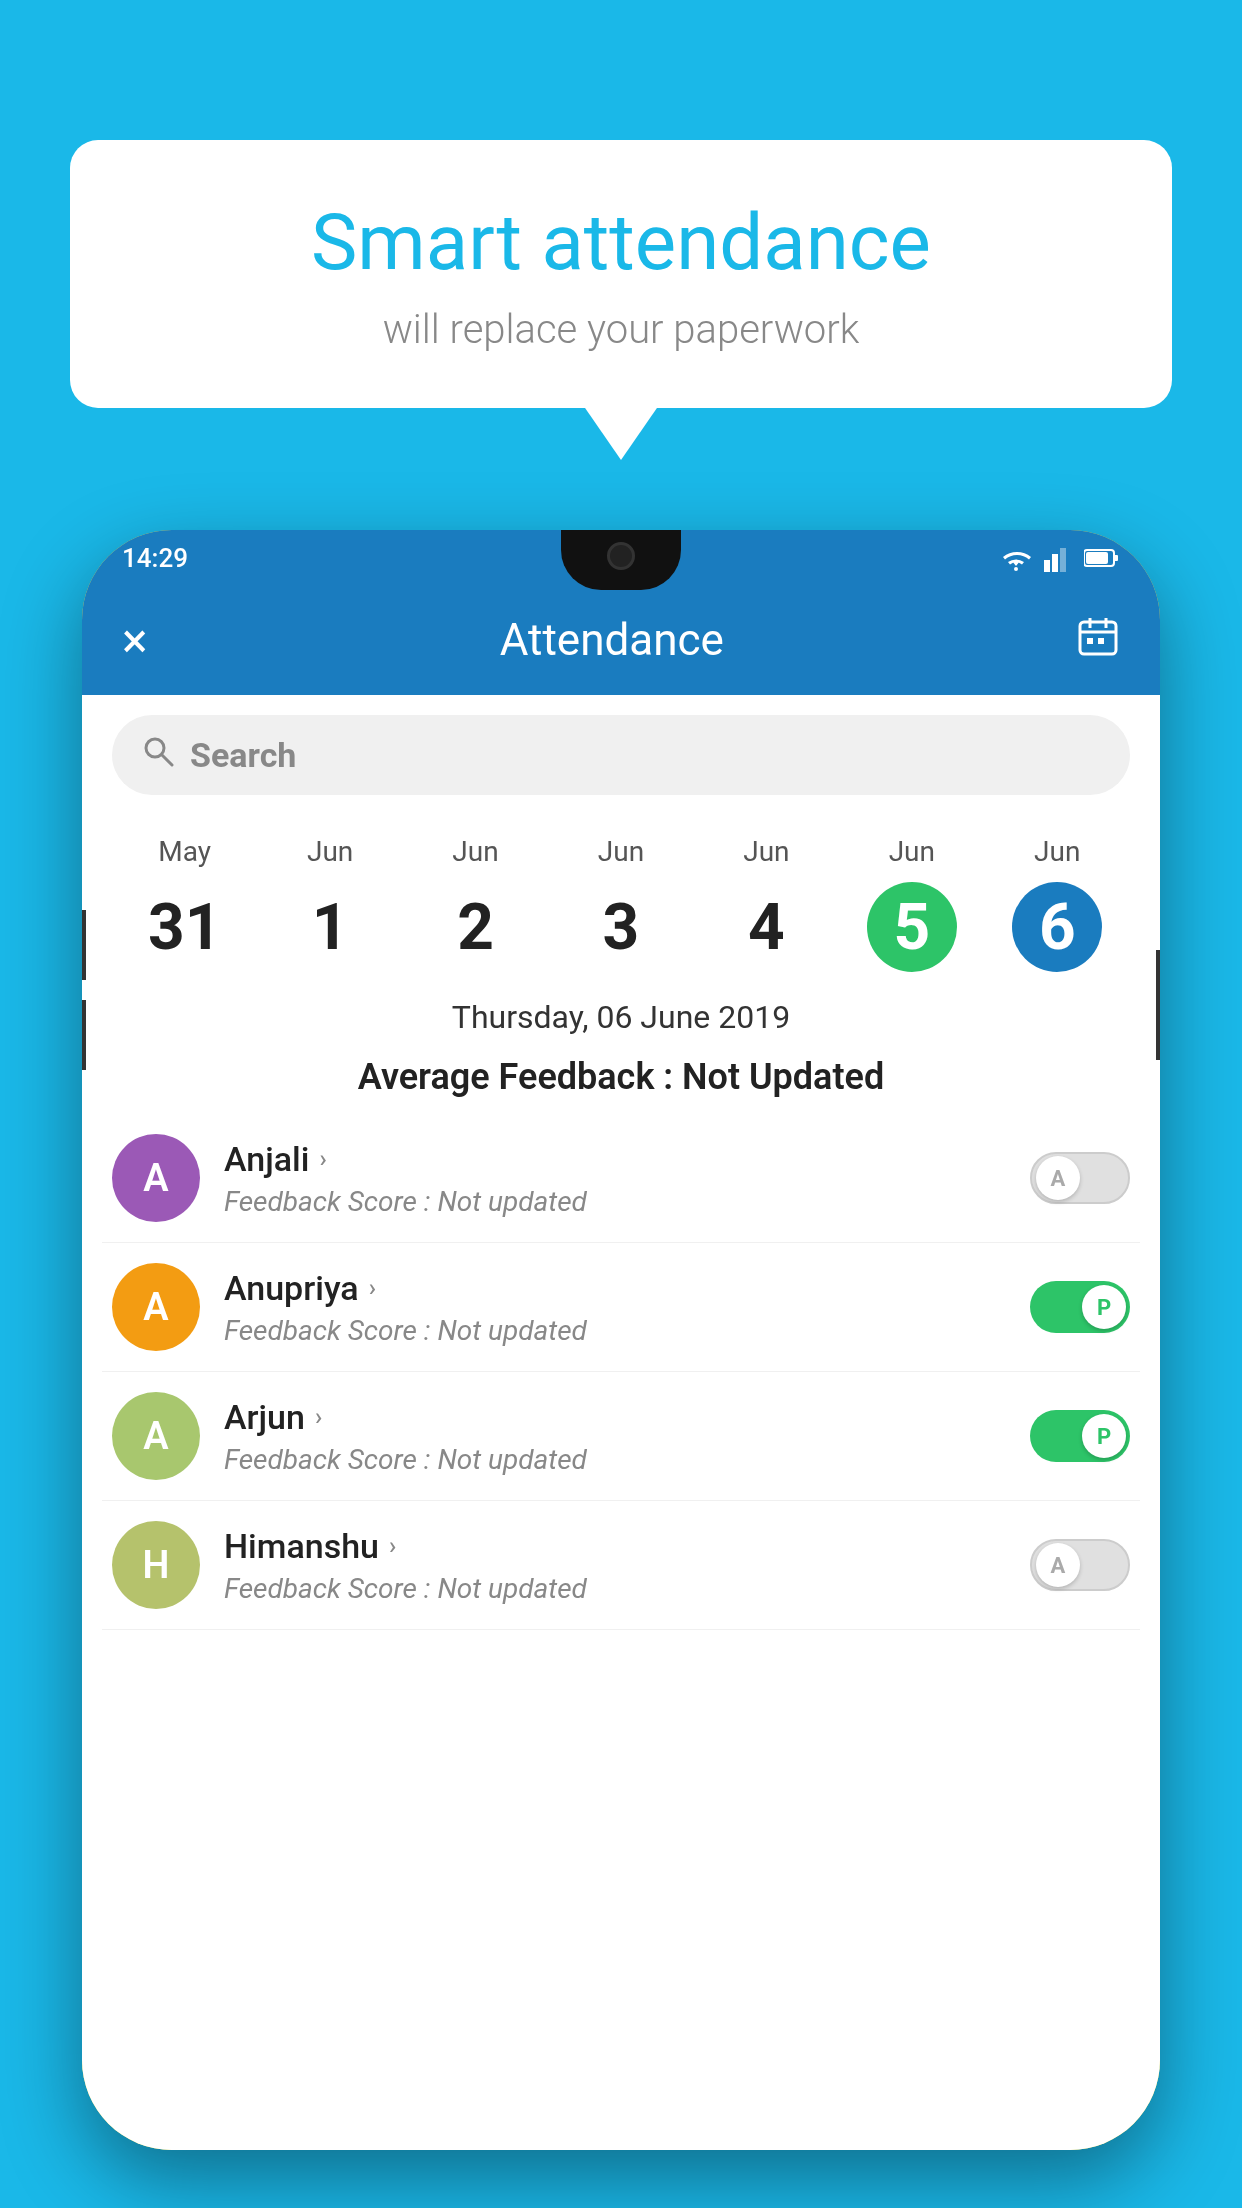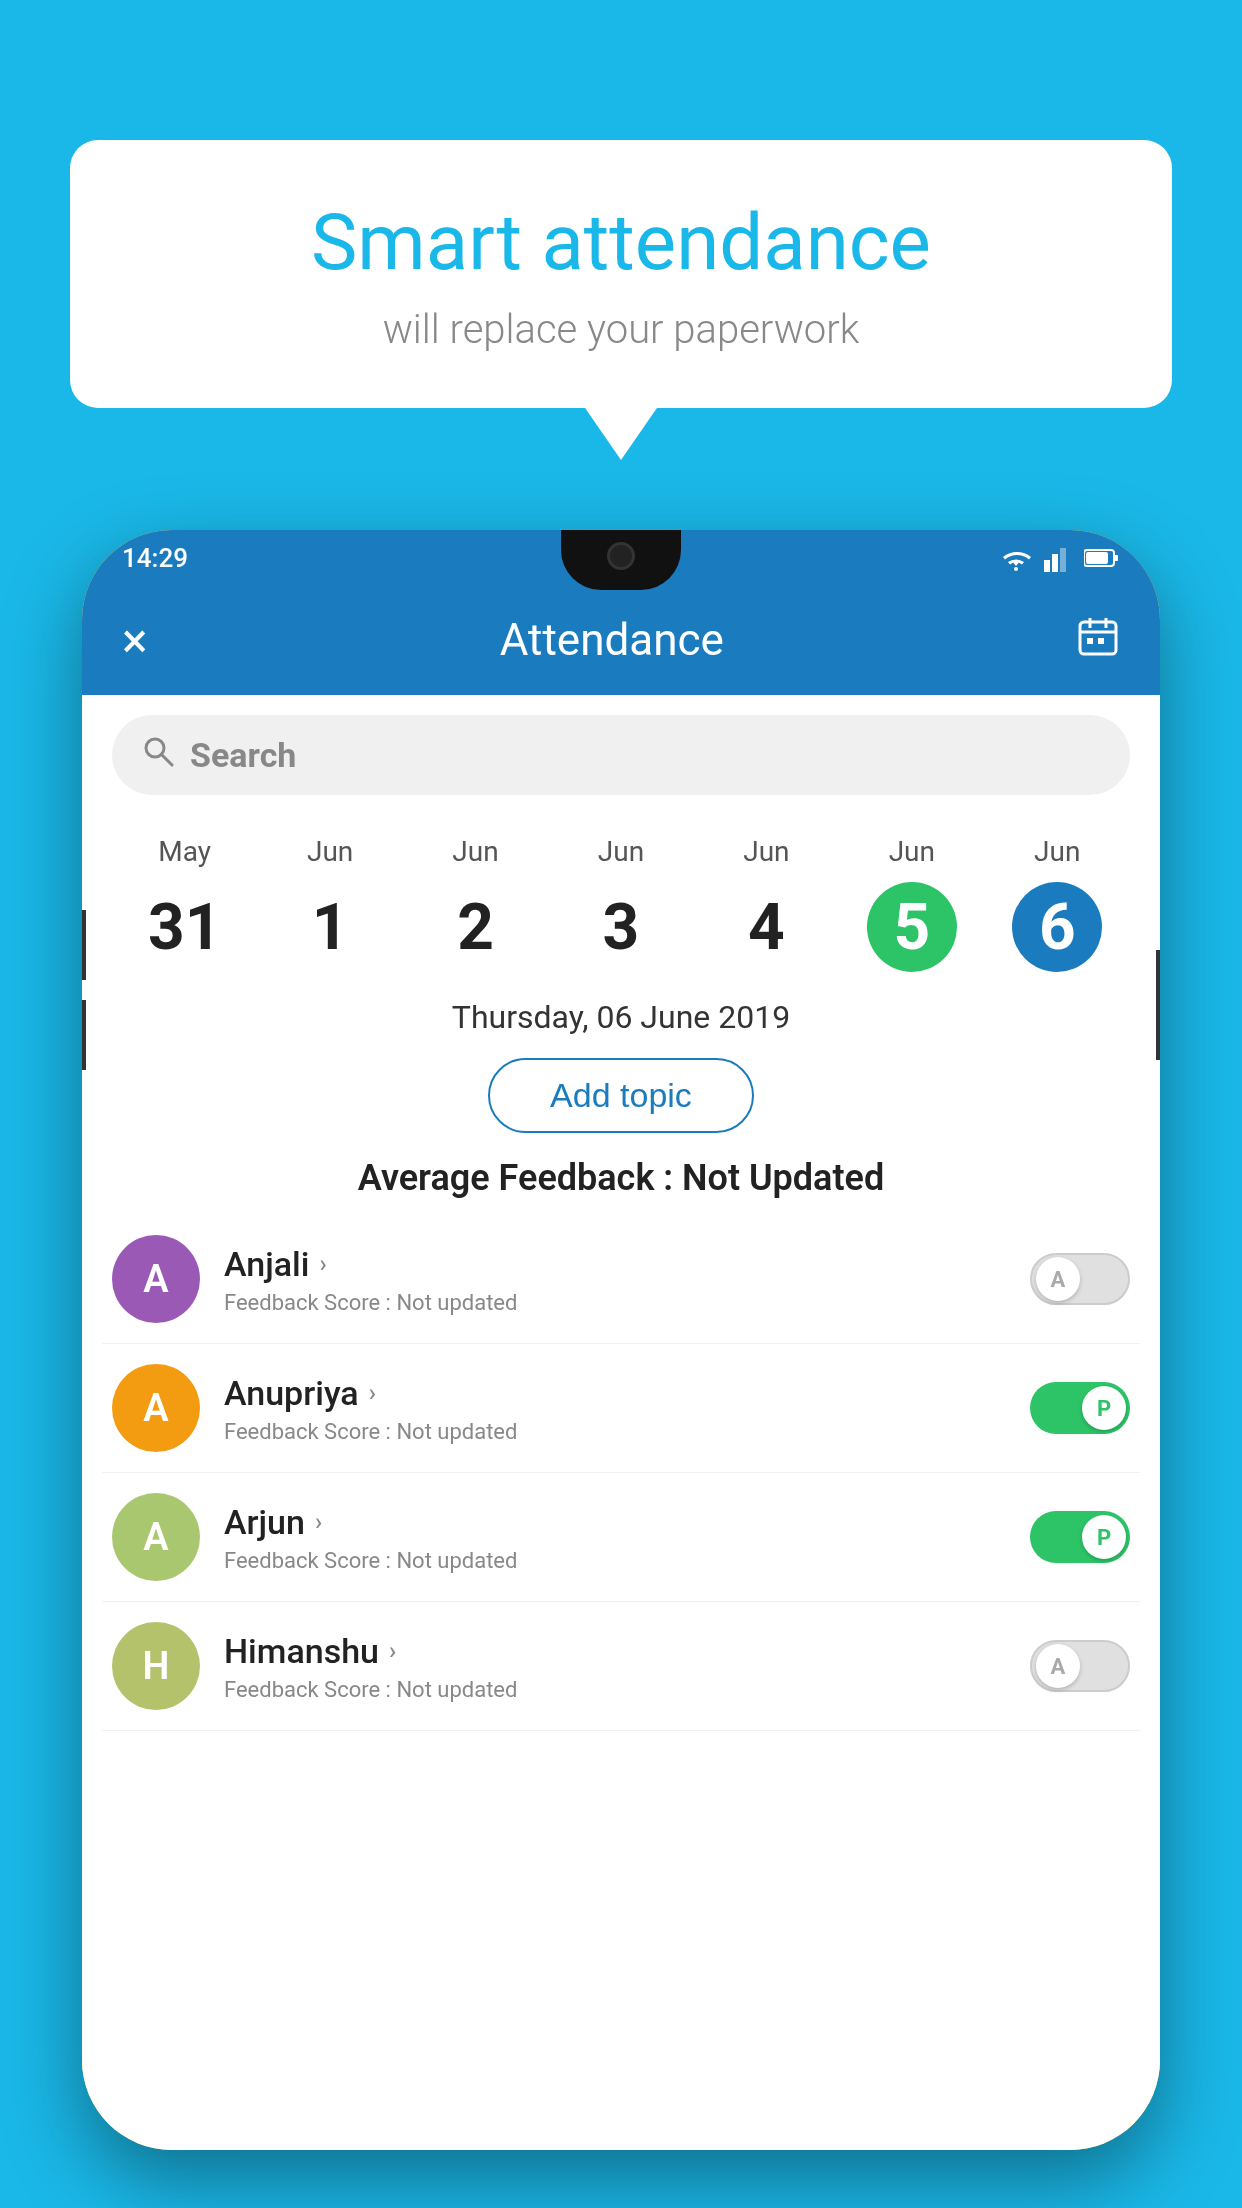--- a/index.html
+++ b/index.html
@@ -300,23 +300,24 @@
       align-items: center;
       gap: 10px;
     }
 
     .student-name .chevron {
       font-size: 24px;
       color: #888;
     }
 
     .feedback-score {
-      font-size: 22px;
+      font-size: 28px;
       color: #888;
       margin-top: 6px;
+      font-style: italic;
     }
 
     
     .toggle-switch {
       width: 100px;
       height: 52px;
       border-radius: 26px;
       position: relative;
       display: flex;
       align-items: center;
@@ -485,23 +486,20 @@
           <div class="cal-date today">5</div>
         </div>
         <div class="cal-day">
           <div class="cal-month">Jun</div>
           <div class="cal-date selected">6</div>
         </div>
       </div>
 
     <div class="date-label">Thursday, 06 June 2019</div>
 
-    <div class="add-topic-wrapper">
-      <button class="add-topic-btn">Add topic</button>
-    </div>
 
     <div class="avg-feedback">
       <span>Average Feedback :</span>
       <span>Not Updated</span>
     </div>
 
     <div class="student-list" id="student-list">
     <div class="student-row">
           <div class="avatar purple" style="background: rgb(155, 89, 182);">A</div>
           <div class="student-info">

